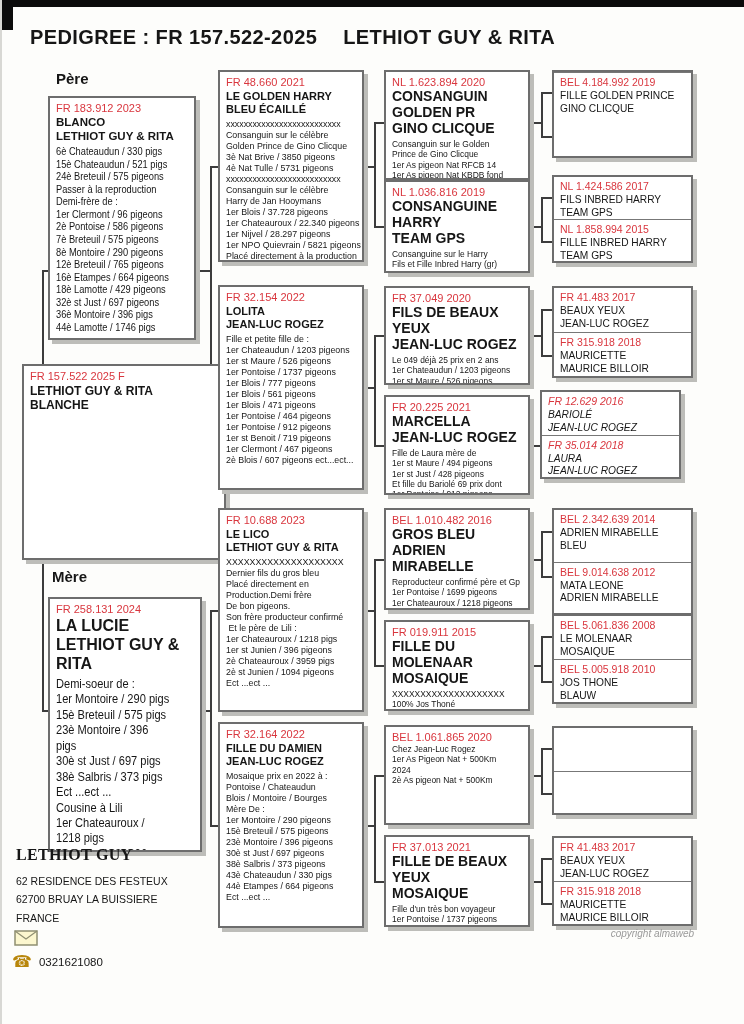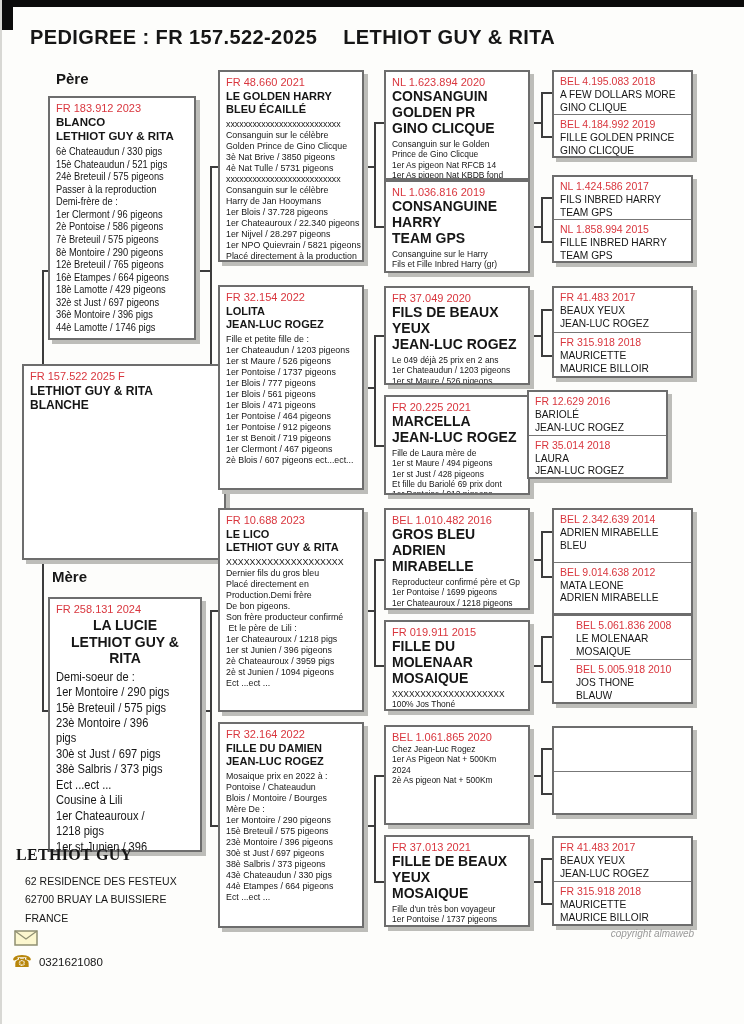--- a/index.html
+++ b/index.html
@@ -27,37 +27,37 @@
     overflow:hidden;
   }
   .ring{color:#d9363e;font-size:11px;margin-bottom:2px;white-space:pre;}
   .bname{font-weight:bold;font-size:11px;line-height:1.18;margin-bottom:3px;white-space:pre-line;}
   .body{font-size:9.8px;line-height:1.12;white-space:pre;transform:scaleX(.9);transform-origin:0 0;width:111%;}
 
   #subject-box .bname{font-size:12px;}
   #father-box .body{font-size:10.3px;line-height:1.22;}
   #father-box .bname{font-size:11.5px;}
   #mother-box .body{font-size:12.3px;line-height:1.26;}
-  #mother-box .bname{font-size:14px;text-align:center;}
+  #mother-box .bname{font-size:16px;}
 
   .g3 .ring{margin-bottom:1px;}
   .g3 .bname{font-size:14px;line-height:1.14;margin-bottom:2px;}
   .g3 .body{font-size:9.4px;line-height:1.1;}
 
   .pair{padding:0;}
   .pair .cell{height:50%;padding:3px 6px;box-sizing:border-box;overflow:hidden;}
   .pair .cell.bottom{border-top:1.5px solid #777;}
   .pair .ring{font-size:10.5px;margin-bottom:2px;}
   .pair .cname{font-size:10.2px;line-height:1.25;white-space:pre-line;}
 
   .cline{position:absolute;background:#3c3c3c;}
 
   .owner-name{position:absolute;left:16px;top:846px;font-family:"Liberation Serif","DejaVu Serif",serif;
     font-weight:bold;font-size:16px;letter-spacing:.3px;}
-  .owner-address{position:absolute;left:16px;top:872px;font-size:10.5px;line-height:1.75;white-space:pre-line;margin-left:9px;}
+  .owner-address{position:absolute;left:16px;top:872px;font-size:10.5px;line-height:1.75;white-space:pre-line;}
   .envelope{position:absolute;left:14px;top:930px;}
   .phone-row{position:absolute;left:12px;top:954px;display:flex;align-items:center;gap:7px;}
   .phone-glyph{font-size:16px;color:#b8860b;line-height:1;}
   .phone-number{font-size:11.5px;}
   .copyright{position:absolute;left:566px;top:928px;width:128px;text-align:right;
     font-style:italic;font-size:10px;color:#9a9a9a;}
 </style>
 </head>
 <body>
 
@@ -321,25 +321,20 @@
   <div class="bname">FILLE DE BEAUX YEUX
 MOSAIQUE</div>
   <div class="body">Fille d'un très bon voyageur
 1er Pontoise / 1737 pigeons
 1er Blois / 777 pigeons
 1er Blois / 561 pigeons
 1er Blois / 471 pigeons</div>
 </div>
 
 <div class="pbox pair" style="left:552px;top:70px;width:141px;height:88px;">
-  <div class="cell">
-    <div class="ring">BEL 4.195.083 2018</div>
-    <div class="cname">A FEW DOLLARS MORE
-GINO CLIQUE</div>
-  </div>
   <div class="cell bottom">
     <div class="ring">BEL 4.184.992 2019</div>
     <div class="cname">FILLE GOLDEN PRINCE
 GINO CLICQUE</div>
   </div>
 </div>
 <div class="pbox pair" style="left:552px;top:175px;width:141px;height:88px;">
   <div class="cell">
     <div class="ring">NL 1.424.586 2017</div>
     <div class="cname">FILS INBRED HARRY
@@ -356,21 +351,21 @@
     <div class="ring">FR 41.483 2017</div>
     <div class="cname">BEAUX YEUX
 JEAN-LUC ROGEZ</div>
   </div>
   <div class="cell bottom">
     <div class="ring">FR 315.918 2018</div>
     <div class="cname">MAURICETTE
 MAURICE BILLOIR</div>
   </div>
 </div>
-<div class="pbox pair" style="left:527px;top:390px;width:141px;height:89px;">
+<div class="pbox pair" style="left:540px;top:390px;width:141px;height:89px;font-style:italic;">
   <div class="cell">
     <div class="ring">FR 12.629 2016</div>
     <div class="cname">BARIOLÉ
 JEAN-LUC ROGEZ</div>
   </div>
   <div class="cell bottom">
     <div class="ring">FR 35.014 2018</div>
     <div class="cname">LAURA
 JEAN-LUC ROGEZ</div>
   </div>
@@ -380,21 +375,21 @@
     <div class="ring">BEL 2.342.639 2014</div>
     <div class="cname">ADRIEN MIRABELLE
 BLEU</div>
   </div>
   <div class="cell bottom">
     <div class="ring">BEL 9.014.638 2012</div>
     <div class="cname">MATA LEONE
 ADRIEN MIRABELLE</div>
   </div>
 </div>
-<div class="pbox pair" style="left:552px;top:614px;width:141px;height:90px;padding-left:16px;">
+<div class="pbox pair" style="left:552px;top:614px;width:141px;height:90px;">
   <div class="cell">
     <div class="ring">BEL 5.061.836 2008</div>
     <div class="cname">LE MOLENAAR
 MOSAIQUE</div>
   </div>
   <div class="cell bottom">
     <div class="ring">BEL 5.005.918 2010</div>
     <div class="cname">JOS THONE
 BLAUW</div>
   </div>

